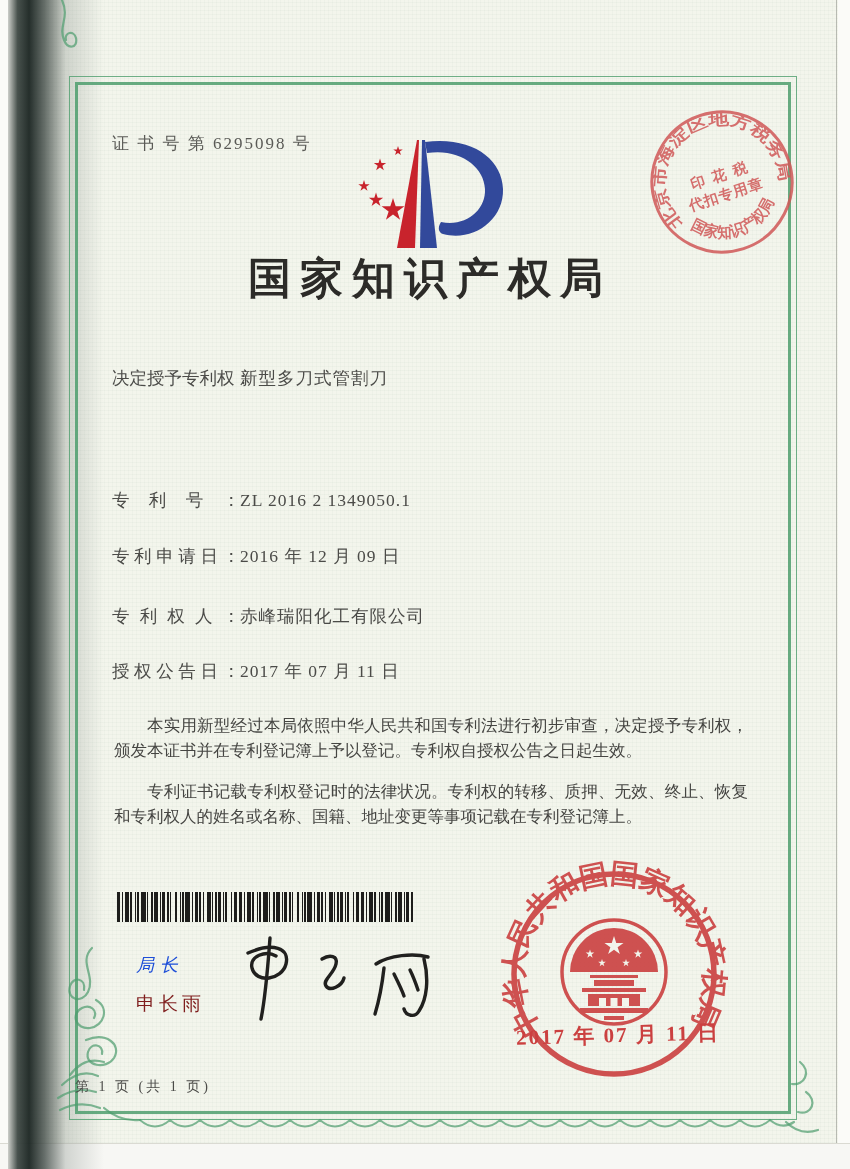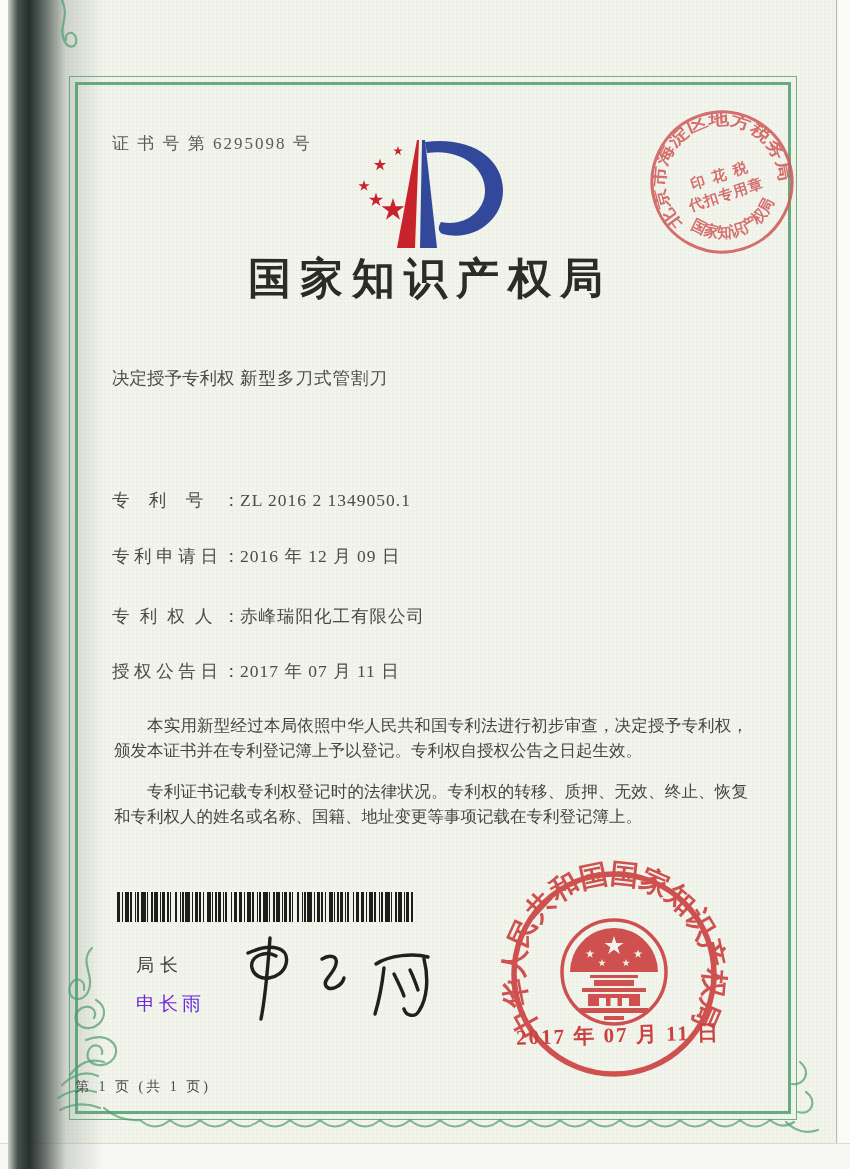--- a/index.html
+++ b/index.html
@@ -33,22 +33,22 @@
   .field{position:absolute;left:112px;font-size:17.5px;color:#4b4b48;white-space:nowrap;}
   .f-label{display:inline-block;width:128px;text-align:justify;text-align-last:justify;}
   .f-value{letter-spacing:1px;}
 
   .paras{position:absolute;left:97px;top:697px;width:668px;font-size:16.5px;line-height:24.6px;
     color:#454542;text-align:justify;}
   .paras p{margin:17px;text-indent:2em;}
 
   .barcode{position:absolute;left:117px;top:892px;}
 
-  .officer{position:absolute;left:136px;top:953px;font-size:18px;color:#404040;letter-spacing:6px;}
-  .officer-name{position:absolute;left:136px;top:991px;font-size:19px;color:#6d28d9;letter-spacing:4px;}
+  .officer{position:absolute;left:136px;top:953px;font-size:18px;color:#1d4ed8;letter-spacing:6px;font-style:italic;}
+  .officer-name{position:absolute;left:136px;top:991px;font-size:19px;color:#7f1d1d;letter-spacing:4px;}
   .signature{position:absolute;left:218px;top:933px;}
 
   .seal{position:absolute;left:500px;top:860px;opacity:.9;}
   .seal-date{position:absolute;left:516px;top:1021px;font-size:21px;font-weight:bold;color:#cb4040;
     letter-spacing:2px;transform:rotate(-1.5deg);white-space:nowrap;}
   .tax-stamp{position:absolute;left:632px;top:92px;opacity:.85;}
 
   .footer{position:absolute;left:75px;top:1078px;width:710px;text-align:left;
     font-size:14px;letter-spacing:3px;color:#4b4b48;}
 

